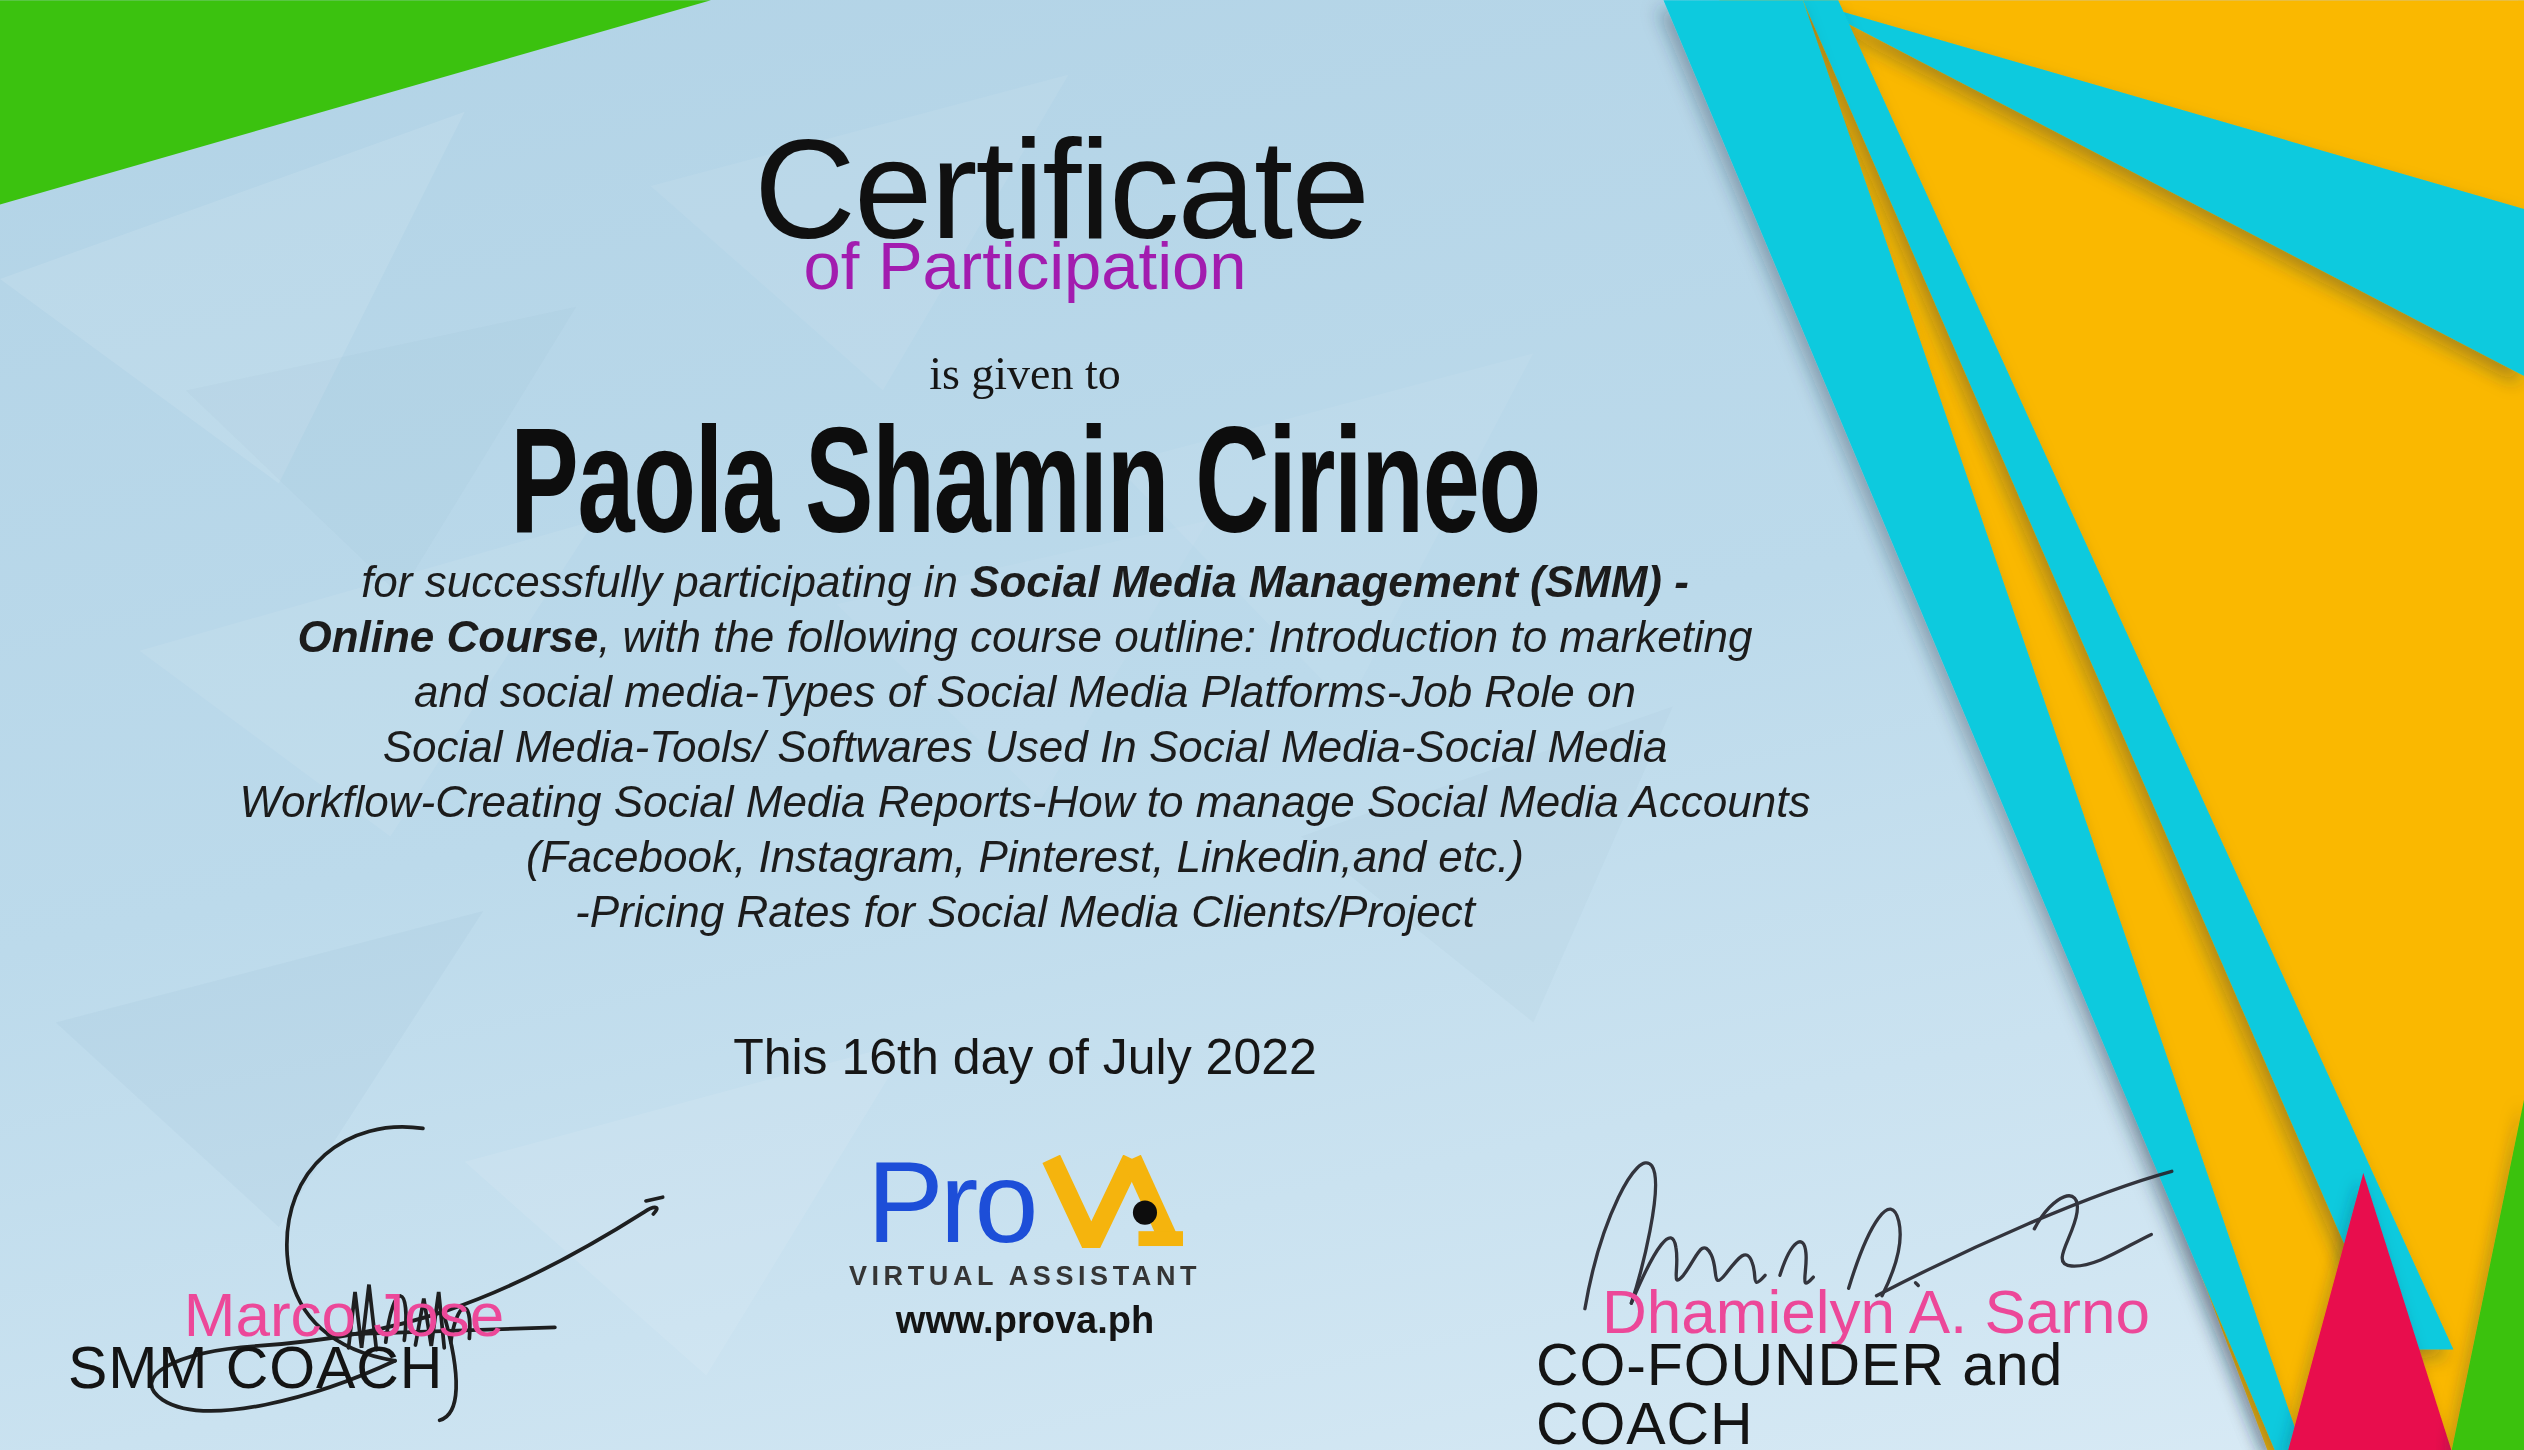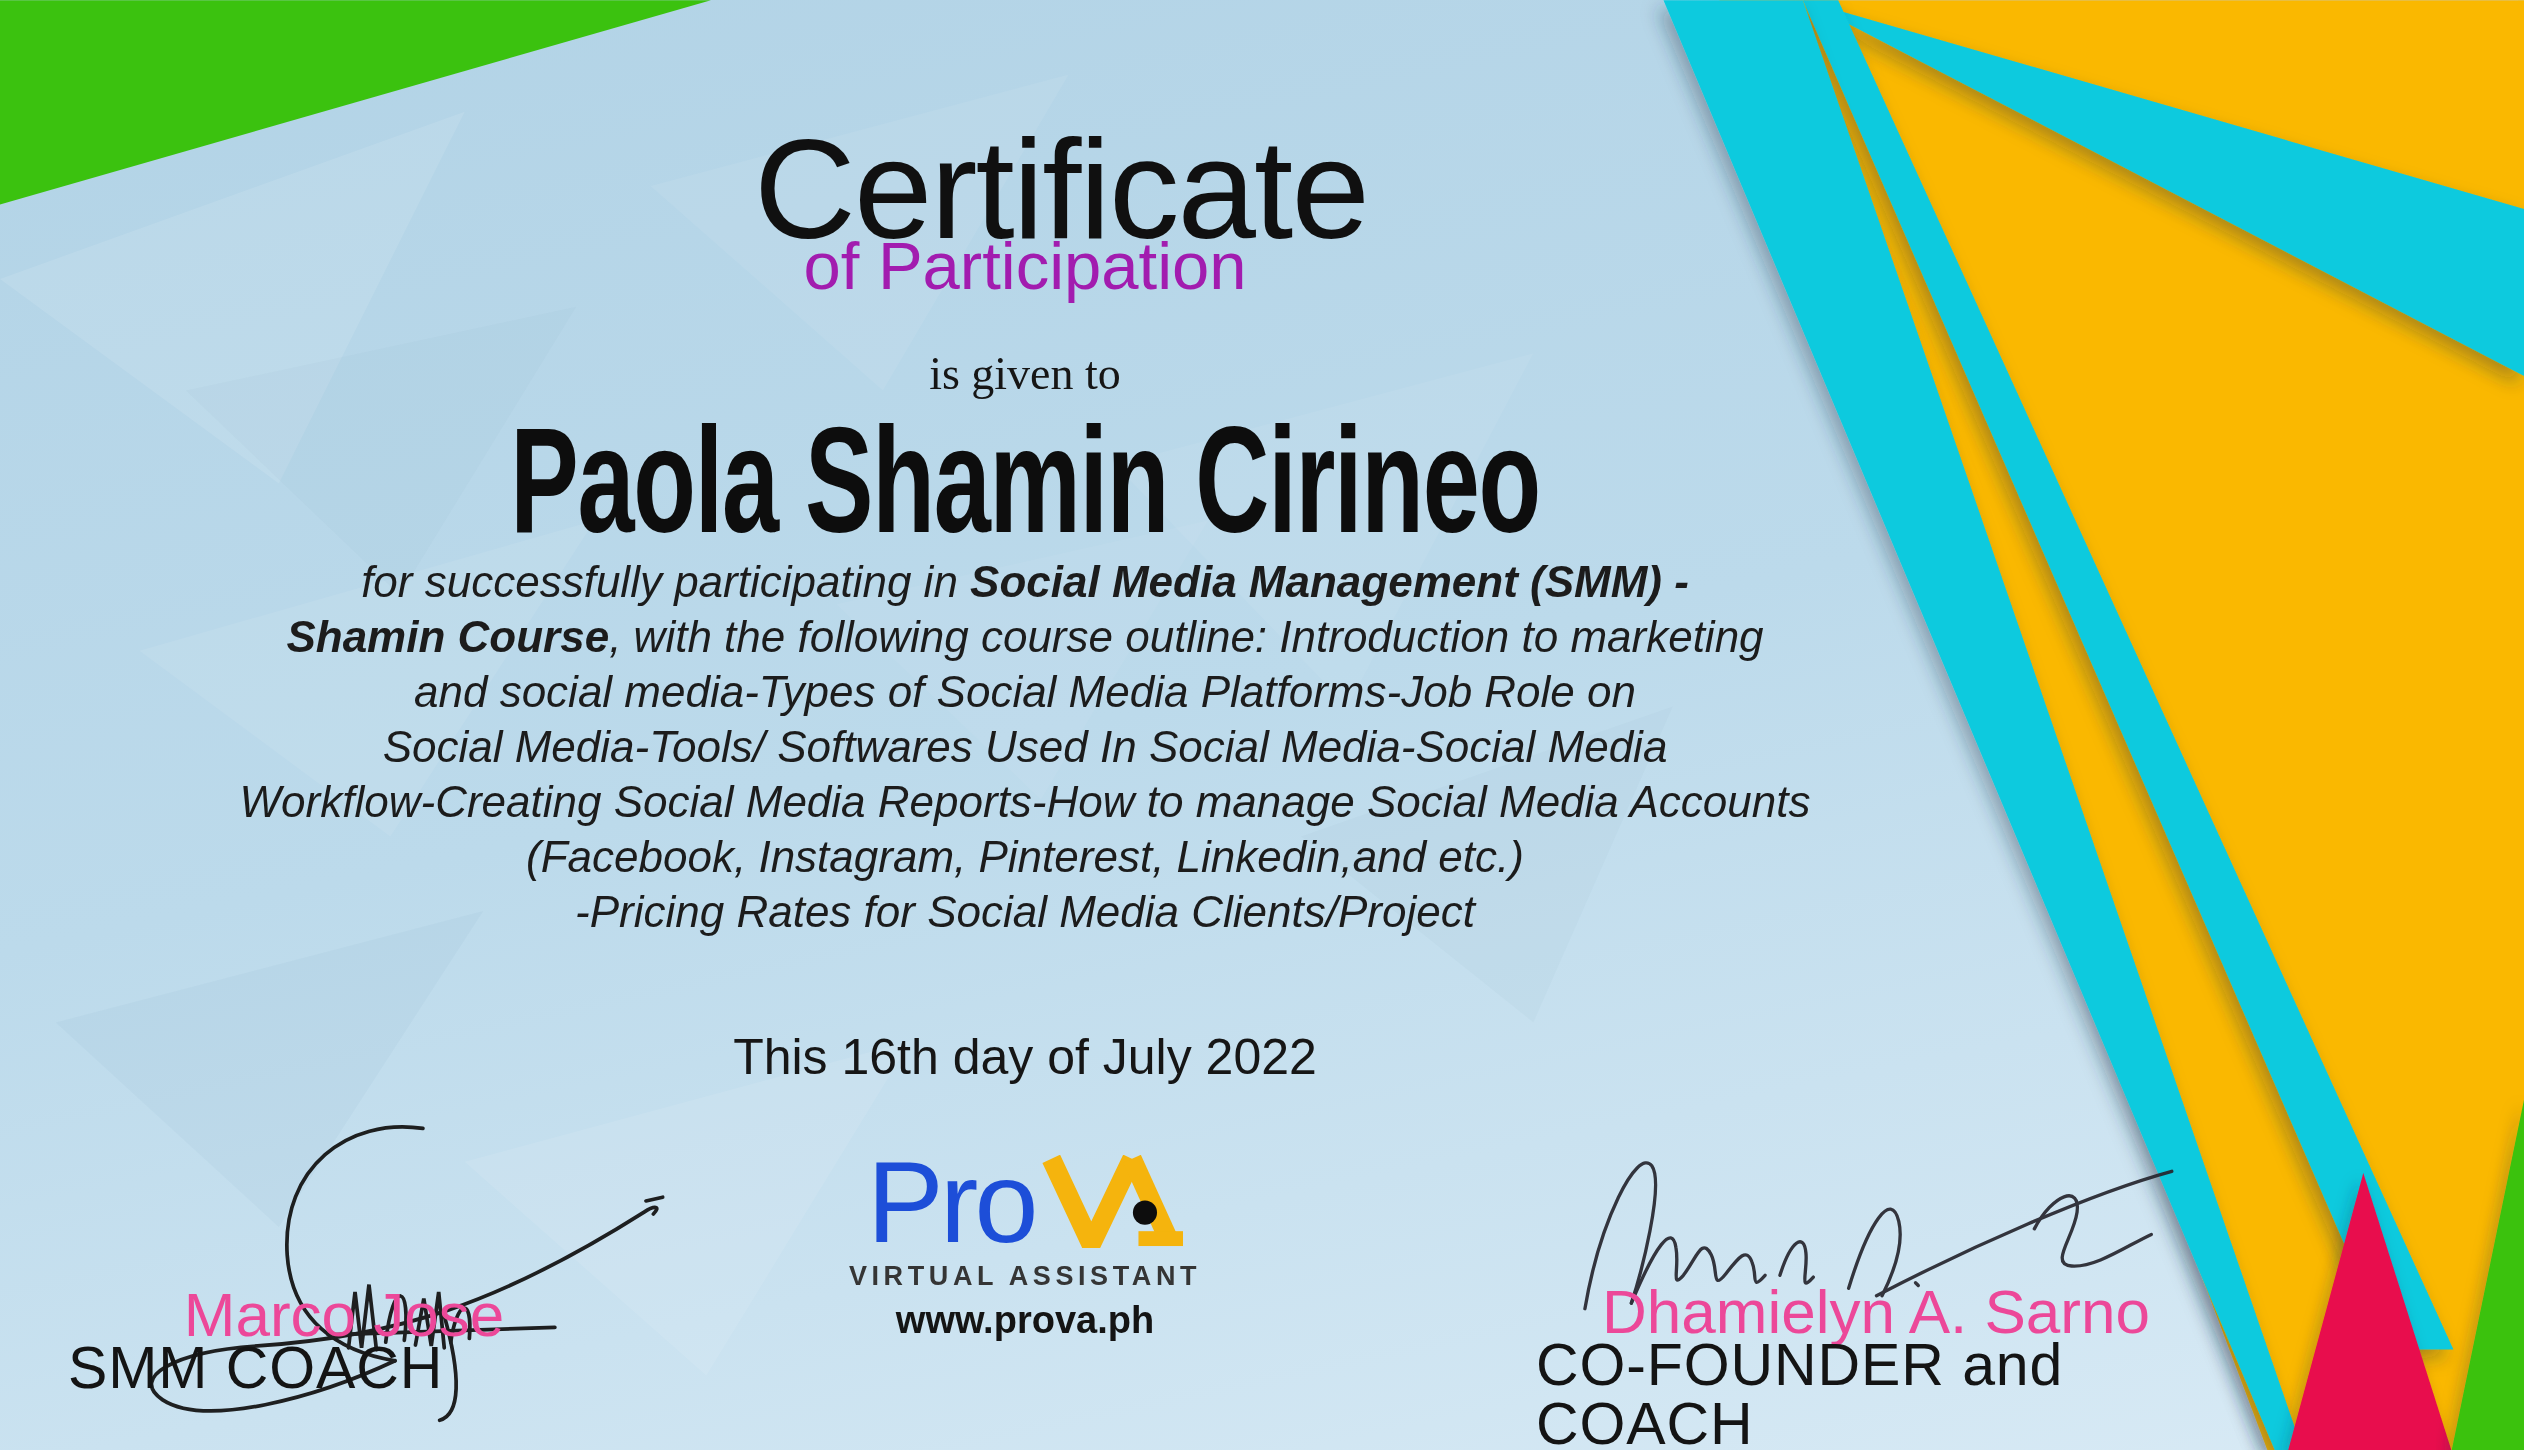--- a/index.html
+++ b/index.html
@@ -69,21 +69,21 @@
 
 <div class="content">
   <div class="title">Certificate</div>
   <div class="subtitle">of Participation</div>
   <div class="given-to">is given to</div>
   <div class="name-wrap">
     <span class="name">Paola Shamin Cirineo</span>
   </div>
   <div class="body-text">
     <div><span>for successfully participating in </span><b>Social Media Management (SMM) -</b></div>
-    <div><b>Shamin Course</b><span>, with the following course outline: Introduction to marketing</span></div>
+    <div><b>Online Course</b><span>, with the following course outline: Introduction to marketing</span></div>
     <div>and social media-Types of Social Media Platforms-Job Role on</div>
     <div>Social Media-Tools/ Softwares Used In Social Media-Social Media</div>
     <div>Workflow-Creating Social Media Reports-How to manage Social Media Accounts</div>
     <div>(Facebook, Instagram, Pinterest, Linkedin,and etc.)</div>
     <div>-Pricing Rates for Social Media Clients/Project</div>
   </div>
   <div class="date-line">This 16th day of July 2022</div>
 </div>
 
 <div class="logo-block">

